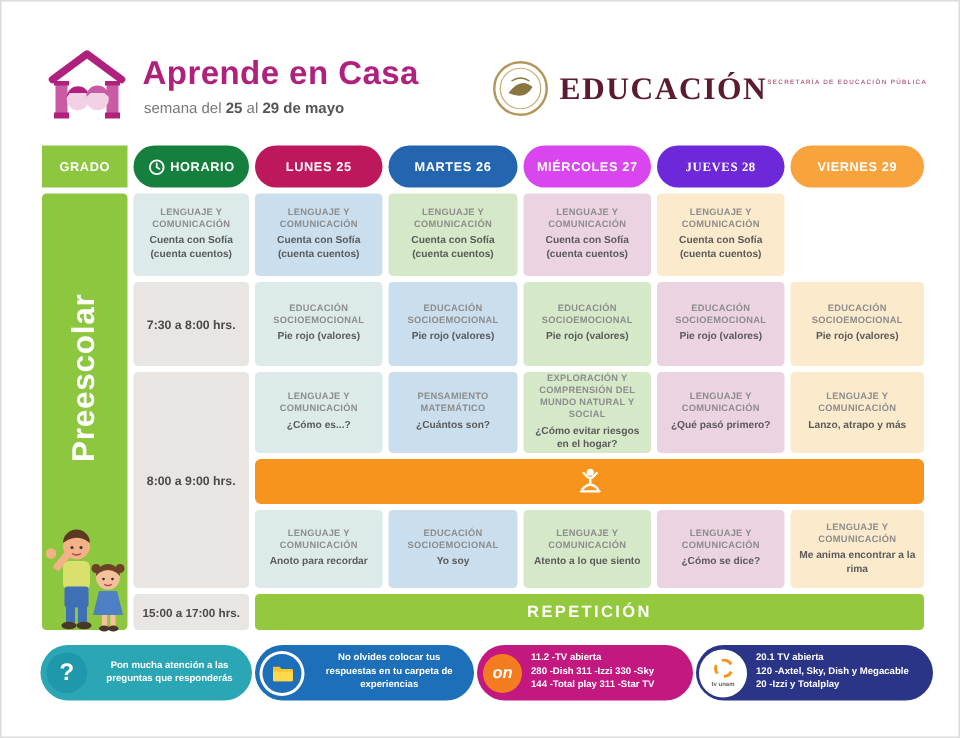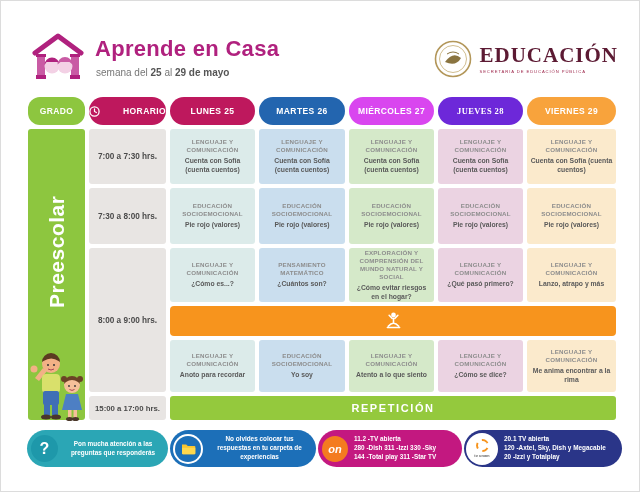--- a/index.html
+++ b/index.html
@@ -9,35 +9,35 @@
     -webkit-font-smoothing:antialiased;
   }
   .page-border{position:absolute;inset:0;border:1px solid #dcdcdc;pointer-events:none;}
 
   
   .house{position:absolute;left:30px;top:30px;}
   .title{position:absolute;left:95px;top:36px;font-size:22px;font-weight:700;color:#B0217E;letter-spacing:.3px;}
   .subtitle{position:absolute;left:96px;top:67px;font-size:10px;color:#777;}
   .subtitle b{color:#555;}
   .sep-logo{position:absolute;right:22px;top:40px;display:flex;align-items:center;gap:7px;}
-  .sep-word{display:flex;flex-direction:column;}
+  .sep-word{display:flex;flex-direction:row;}
   .wordmark{font-family:"Liberation Serif", serif;font-size:21px;font-weight:700;color:#5C1A33;letter-spacing:1px;line-height:1;}
   .tagline{font-size:4.2px;color:#9D2449;letter-spacing:.9px;margin-top:3px;}
 
   
   .schedule{
     position:absolute;left:28px;top:97px;
     display:grid;gap:4px;
     grid-template-columns:57px 77px 85px 86px 85px 85px 89px;
     grid-template-rows:28px 55px 56px 54px 30px 52px 24px;
   }
   .hdr{display:flex;align-items:center;justify-content:center;color:#fff;font-weight:700;font-size:8.5px;letter-spacing:.4px;}
-  .hdr-grado{background:#8DC63F;border-radius:12px;}
+  .hdr-grado{background:#8DC63F;border-radius:0;}
   .pill{border-radius:14px;}
-  .hdr-horario{background:#be185d;gap:4px;justify-content:space-between;}
+  .hdr-horario{background:#15803d;gap:4px;}
   .d-lun{background:#be185d;} .d-mar{background:#2365AF;} .d-mie{background:#d946ef;}
   .d-jue{background:#6d28d9;font-family:Liberation Serif, serif;} .d-vie{background:#F8A33C;}
 
   .grade-bar{grid-column:1;grid-row:2/8;background:#8DC63F;border-radius:3px;position:relative;}
   .grade-text{
     position:absolute;top:18px;left:0;width:100%;height:210px;
     writing-mode:vertical-rl;transform:rotate(180deg);
     display:flex;align-items:center;justify-content:center;
     font-size:21px;font-weight:600;color:#fff;letter-spacing:.5px;
   }
@@ -158,21 +158,20 @@
         <circle cx="50" cy="38" r=".9" fill="#333"></circle>
       <path d="M44.5 41.5 q2.5 1.8 5 0" fill="none" stroke="#A45" stroke-width="1"></path>
       <path d="M41 46 h12 l4 16 h-20 z" fill="#4D7FC4"></path>
       <rect x="43" y="62" width="3.5" height="8" fill="#F6C09A"></rect>
       <rect x="48.5" y="62" width="3.5" height="8" fill="#F6C09A"></rect>
       <ellipse cx="44.5" cy="71" rx="3.5" ry="2" fill="#4a372a"></ellipse>
       <ellipse cx="50.5" cy="71" rx="3.5" ry="2" fill="#4a372a"></ellipse>
     </svg>
   </div>
 
-  <div class="time" style="grid-column:2;grid-row:2">7:00 a 7:30 hrs.</div>
   <div class="cell c-lun" style="grid-row:2">
     <div class="subj">LENGUAJE Y COMUNICACIÓN</div>
     <div class="topic">Cuenta con Sofía (cuenta cuentos)</div>
   </div>
   <div class="cell c-mar" style="grid-row:2">
     <div class="subj">LENGUAJE Y COMUNICACIÓN</div>
     <div class="topic">Cuenta con Sofía (cuenta cuentos)</div>
   </div>
   <div class="cell c-mie" style="grid-row:2">
     <div class="subj">LENGUAJE Y COMUNICACIÓN</div>

